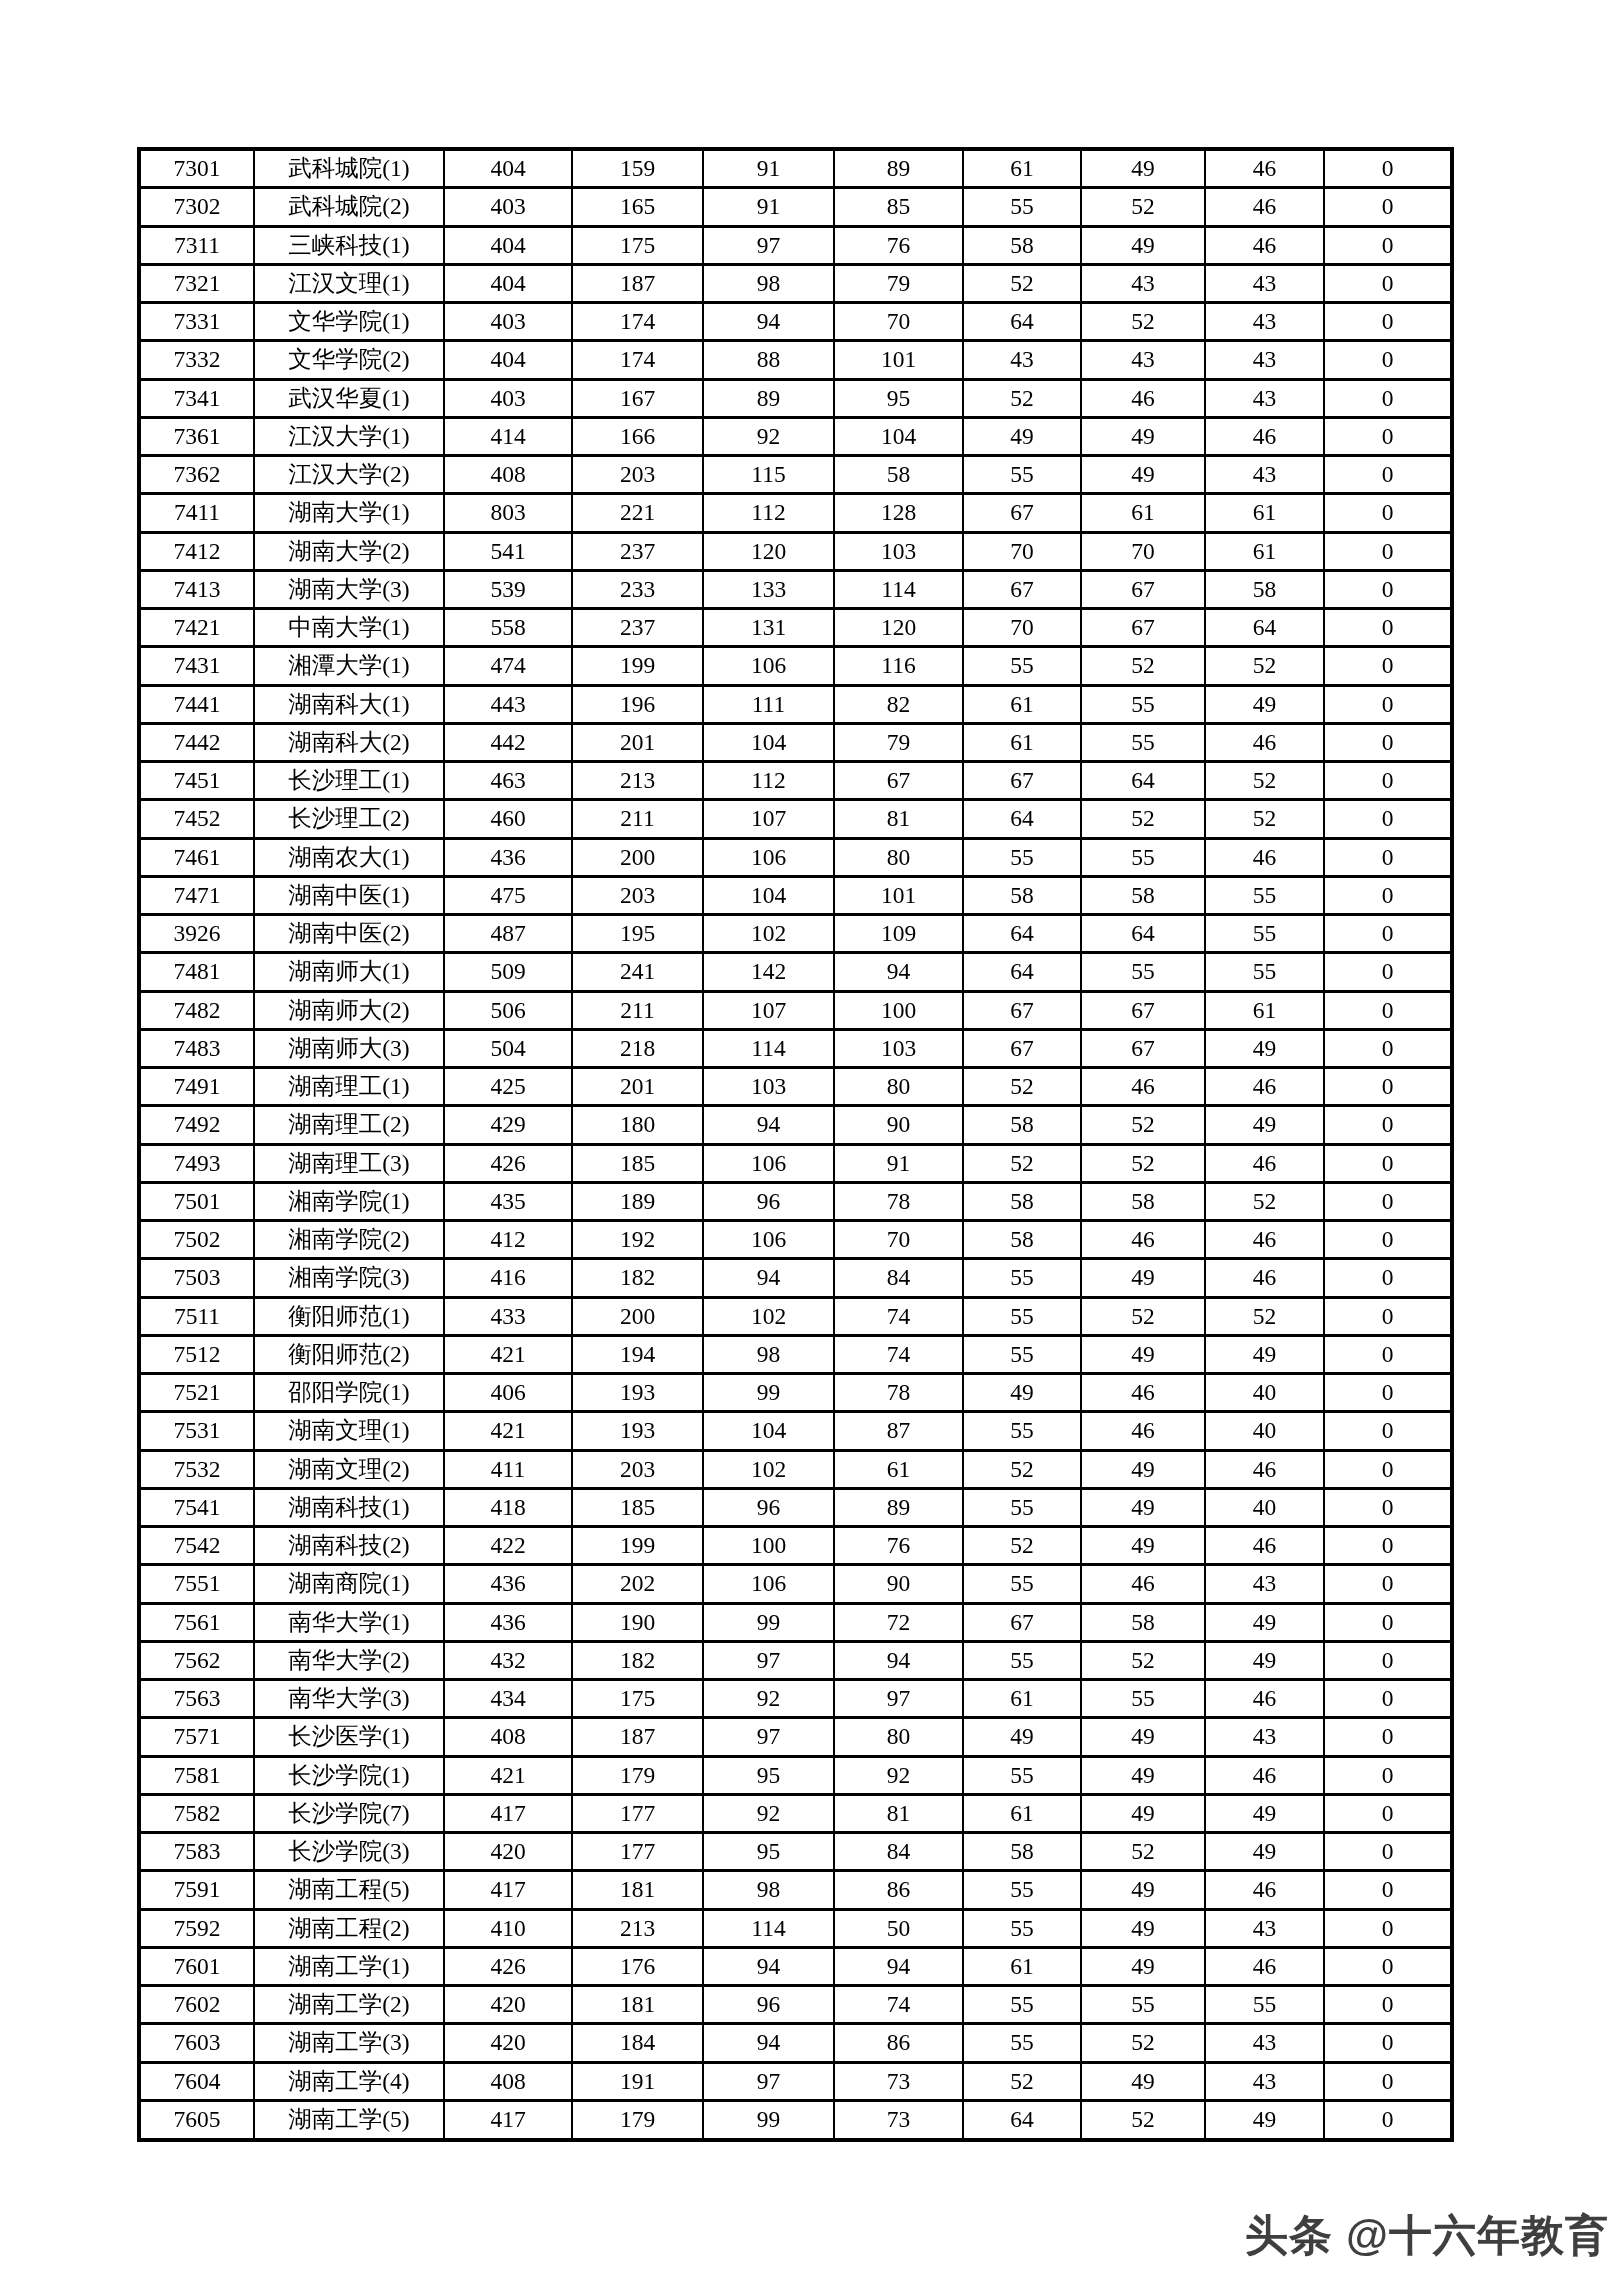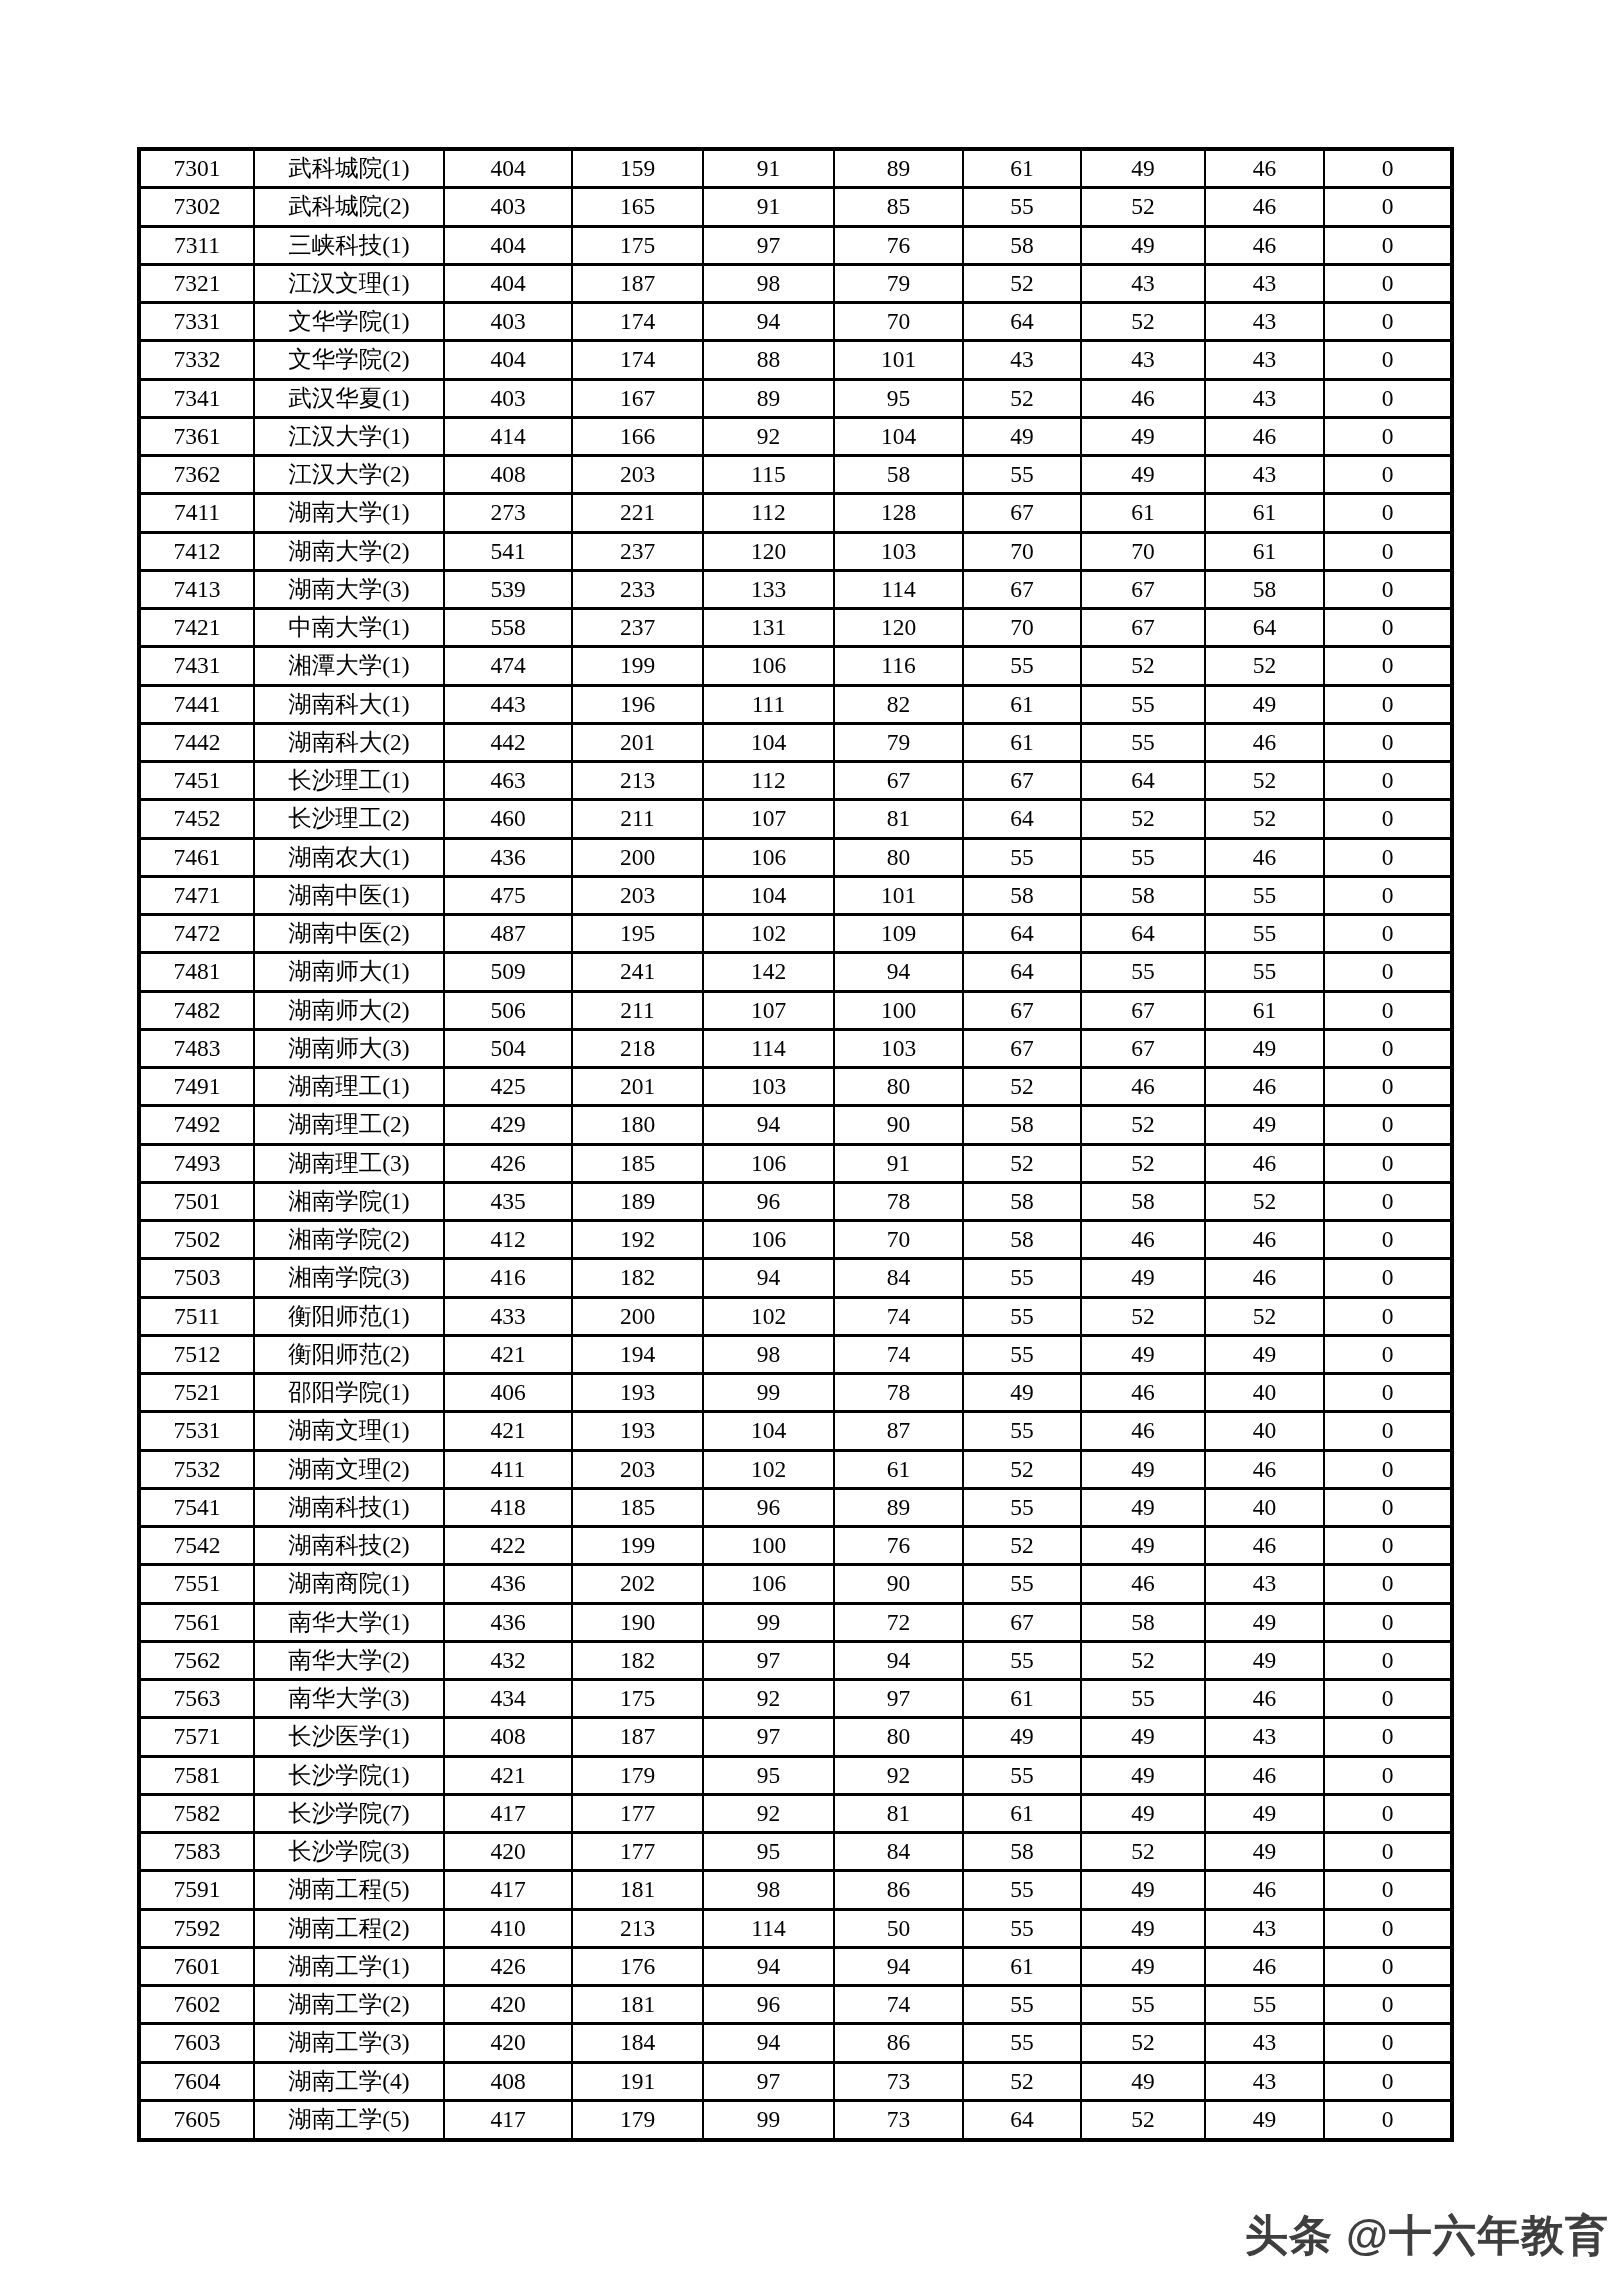--- a/index.html
+++ b/index.html
@@ -178,21 +178,21 @@
           <td>115</td>
           <td>58</td>
           <td>55</td>
           <td>49</td>
           <td>43</td>
           <td>0</td>
         </tr>
         <tr>
           <td>7411</td>
           <td>湖南大学(1)</td>
-          <td>273</td>
+          <td>803</td>
           <td>221</td>
           <td>112</td>
           <td>128</td>
           <td>67</td>
           <td>61</td>
           <td>61</td>
           <td>0</td>
         </tr>
         <tr>
           <td>7412</td>
@@ -308,21 +308,21 @@
           <td>475</td>
           <td>203</td>
           <td>104</td>
           <td>101</td>
           <td>58</td>
           <td>58</td>
           <td>55</td>
           <td>0</td>
         </tr>
         <tr>
-          <td>7472</td>
+          <td>3926</td>
           <td>湖南中医(2)</td>
           <td>487</td>
           <td>195</td>
           <td>102</td>
           <td>109</td>
           <td>64</td>
           <td>64</td>
           <td>55</td>
           <td>0</td>
         </tr>

